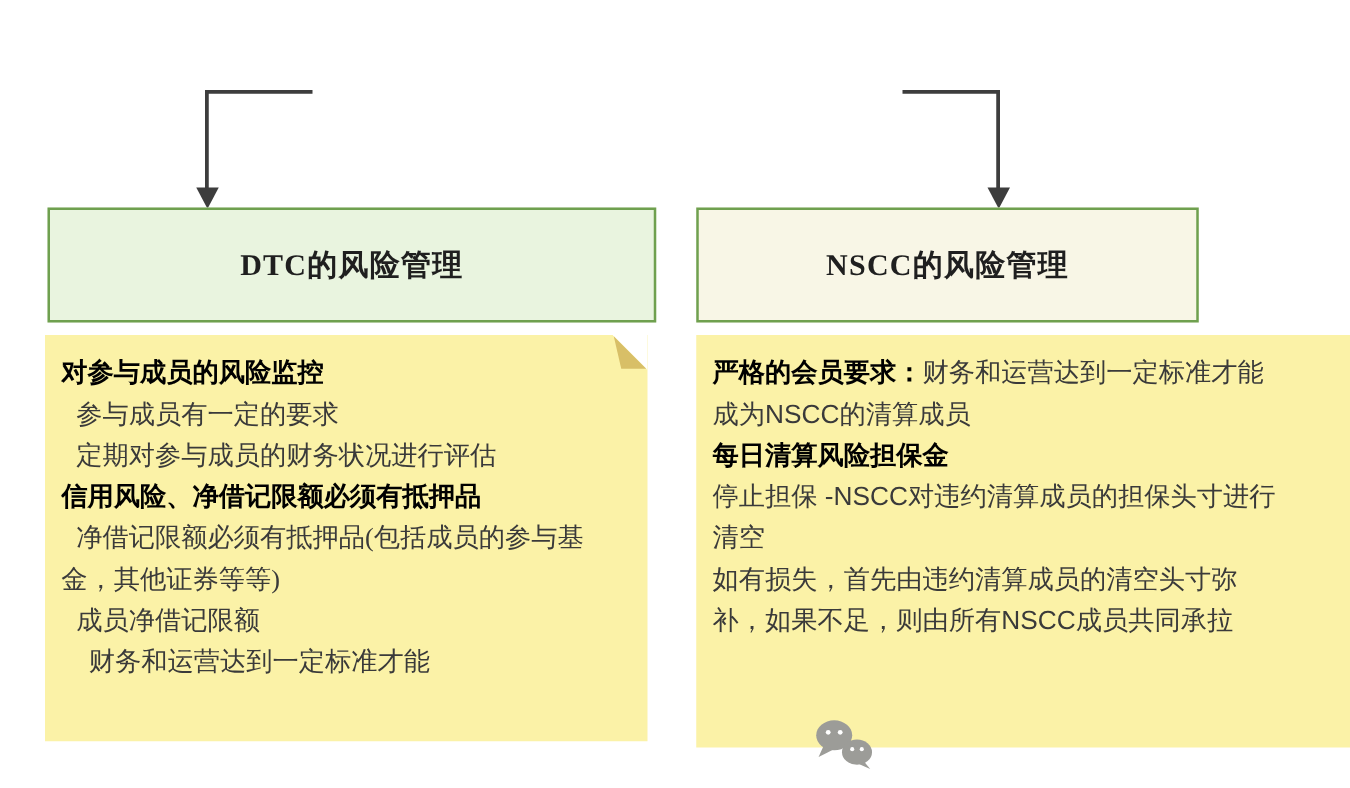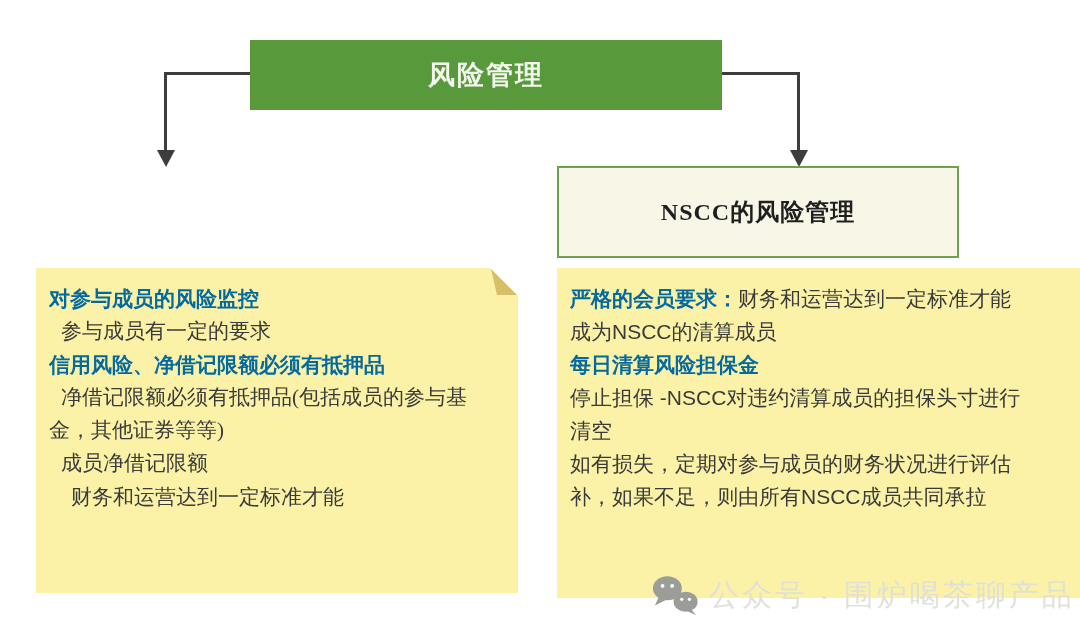--- a/index.html
+++ b/index.html
@@ -53,84 +53,83 @@
   .fold{position:absolute;top:0;right:0;}
   .note-body{
     position:absolute;left:13px;top:14px;right:10px;bottom:6px;
     font-size:21px;line-height:33px;color:var(--note-text);
     white-space:pre-wrap;overflow:hidden;
   }
   .note-body p{margin:0;}
   .note-body p.gap{}
   .note-body p.ind{text-indent:12px;font-family:Liberation Serif, serif;}
   .note-body p.ind2{text-indent:22px;}
-  .note-body strong{font-weight:bold;color:#0369a1;}
+  .note-body strong{font-weight:bold;color:#000000;}
   
   .watermark{
     position:absolute;left:652px;top:574px;display:flex;align-items:center;gap:9px;
     pointer-events:none;
   }
   .wm-text{
     font-size:30px;letter-spacing:3px;color:var(--watermark-text);
     opacity:.95;white-space:nowrap;
   }
 </style>
 </head>
 <body>
 
 <div class="canvas">
 
-  <div class="root">
-    <span class="root-label">风险管理</span>
-  </div>
 
   <div class="conn conn-h-left"></div>
   <div class="conn conn-v-left"></div>
   <div class="arrowhead arrowhead-left"></div>
 
   <div class="conn conn-h-right"></div>
   <div class="conn conn-v-right"></div>
   <div class="arrowhead arrowhead-right"></div>
 
+  <div class="branch-box branch-left">
+    <span>DTC的风险管理</span>
+  </div>
 
   <div class="branch-box branch-right">
     <span>NSCC的风险管理</span>
   </div>
 
   <div class="note note-left">
     <svg class="fold" width="28" height="28" viewBox="0 0 28 28">
       <polygon points="0,0 28,0 28,28" fill="#ffffff"></polygon>
       <polygon points="1,1 27,27 7,27" fill="#d8bf67"></polygon>
     </svg>
-    <div class="note-body"><p class=""><strong>对参与成员的风险监控</strong></p><p class="ind"><span>参与成员有一定的要求</span></p><p class="gap"><strong>信用风险、净借记限额必须有抵押品</strong></p><p class="ind"><span>净借记限额必须有抵押品(包括成员的参与基
+    <div class="note-body"><p class=""><strong>对参与成员的风险监控</strong></p><p class="ind"><span>参与成员有一定的要求</span></p><p class="ind"><span>定期对参与成员的财务状况进行评估</span></p><p class="gap"><strong>信用风险、净借记限额必须有抵押品</strong></p><p class="ind"><span>净借记限额必须有抵押品(包括成员的参与基
 金，其他证券等等)</span></p><p class="ind"><span>成员净借记限额</span></p><p class="ind2"><span>财务和运营达到一定标准才能</span></p></div>
   </div>
 
   <div class="note note-right">
     <svg class="fold" width="28" height="28" viewBox="0 0 28 28">
       <polygon points="0,0 28,0 28,28" fill="#ffffff"></polygon>
       <polygon points="1,1 27,27 7,27" fill="#d8bf67"></polygon>
     </svg>
     <div class="note-body"><p class=""><strong>严格的会员要求：</strong><span>财务和运营达到一定标准才能
 成为NSCC的清算成员</span></p><p class="gap"><strong>每日清算风险担保金</strong></p><p class=""><span>停止担保 -NSCC对违约清算成员的担保头寸进行
-清空</span></p><p class="gap"><span>如有损失，定期对参与成员的财务状况进行评估
+清空</span></p><p class="gap"><span>如有损失，首先由违约清算成员的清空头寸弥
 补，如果不足，则由所有NSCC成员共同承拉</span></p></div>
   </div>
 
   <div class="watermark">
     <svg width="48" height="42" viewBox="0 0 50 42">
       <g fill="#9c9c98">
         <ellipse cx="16" cy="14" rx="15" ry="12.5"></ellipse>
         <polygon points="7,23 3,32 15,26"></polygon>
         <ellipse cx="35" cy="28" rx="12.5" ry="10.5"></ellipse>
         <polygon points="41,36 46,42 37,38"></polygon>
       </g>
       <g fill="#ffffff">
         <circle cx="11" cy="11.5" r="2"></circle>
         <circle cx="21" cy="11.5" r="2"></circle>
         <circle cx="31" cy="25.5" r="1.7"></circle>
         <circle cx="39" cy="25.5" r="1.7"></circle>
       </g>
     </svg>
-    <span class="wm-text">公众号 · 围炉喝茶聊产品</span>
   </div>
 
 </div>
 
 </body></html>

